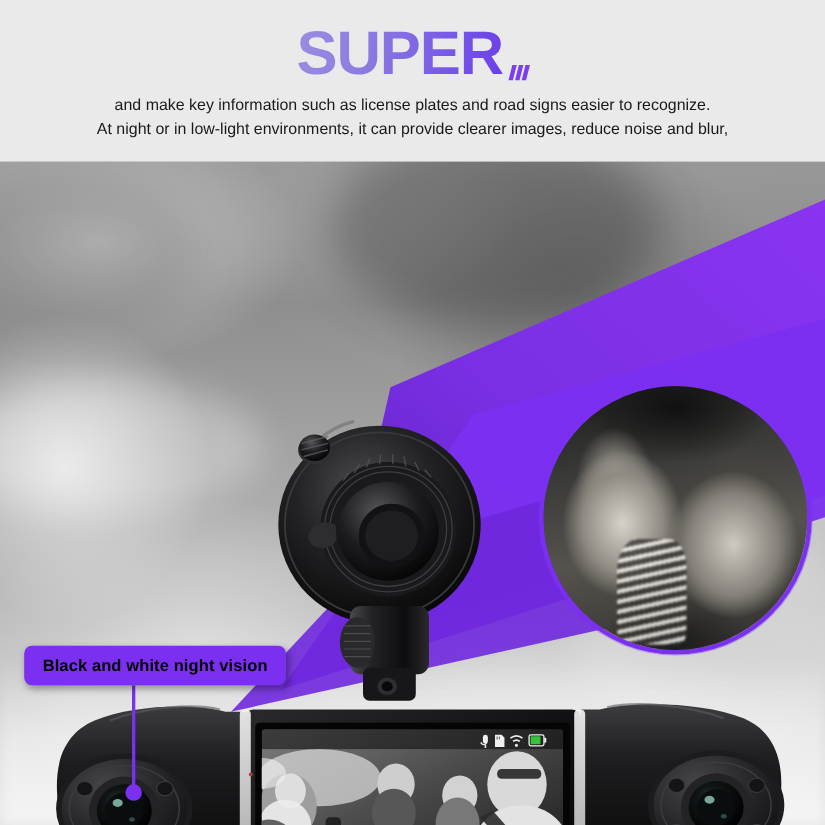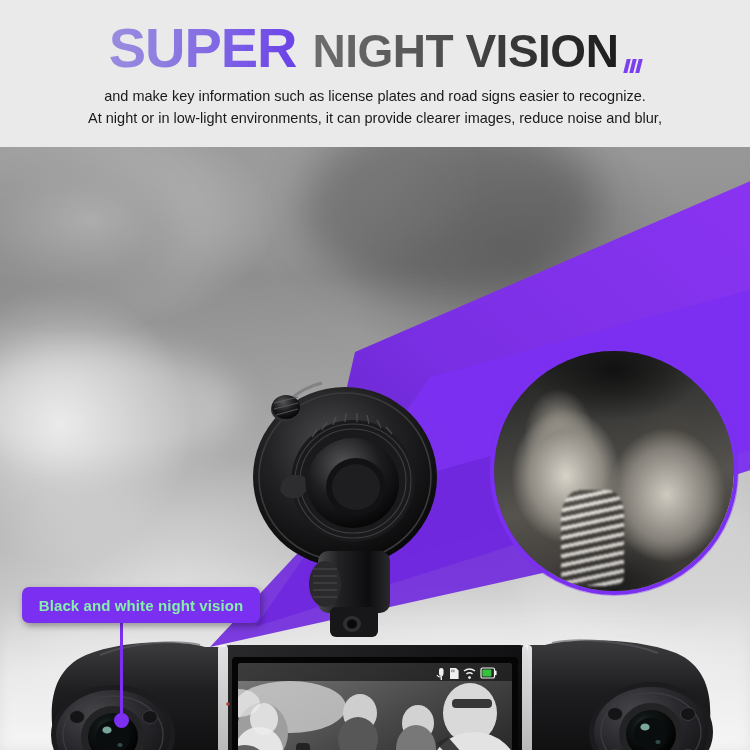--- a/index.html
+++ b/index.html
@@ -113,40 +113,39 @@
     background:repeating-linear-gradient(168deg,rgba(235,232,226,.85) 0 4px,rgba(60,58,55,.8) 4px 9px);
     filter:blur(1.1px);border-radius:30% 26% 12% 14%;
   }
 
   
   .cam{position:absolute;left:0;top:0;width:750px;height:603px;}
 
   
   .badge{
     position:absolute;background:#7b2ff0;border-radius:7px;
-    color:#86efac;font-size:15px;font-weight:bold;letter-spacing:.1px;
+    color:#000000;font-size:15px;font-weight:bold;letter-spacing:.1px;
     display:flex;align-items:center;justify-content:center;
     box-shadow:2px 3px 7px rgba(0,0,0,.35);
     white-space:nowrap;
   }
   .badge-left{left:22px;top:440px;width:238px;height:36px;}
   .leader{position:absolute;background:#7b2ff0;width:3px;}
   .leader-left{left:120px;top:476px;height:97px;}
   .dot{position:absolute;width:15px;height:15px;border-radius:50%;background:#7b2ff0;}
   .dot-left{left:114px;top:566px;}
 </style>
 </head>
 <body>
 
 <div class="page">
 
   <div class="header">
     <div class="headline">
       <span class="hl-super">SUPER</span>
-      <span class="hl-night">NIGHT VISION</span>
       <span class="hl-slashes">
           <i></i>
           <i></i>
           <i></i>
         </span>
     </div>
     <div class="subtitle">
       <div>and make key information such as license plates and road signs easier to recognize.</div>
       <div>At night or in low-light environments, it can provide clearer images, reduce noise and blur,</div>
     </div>

